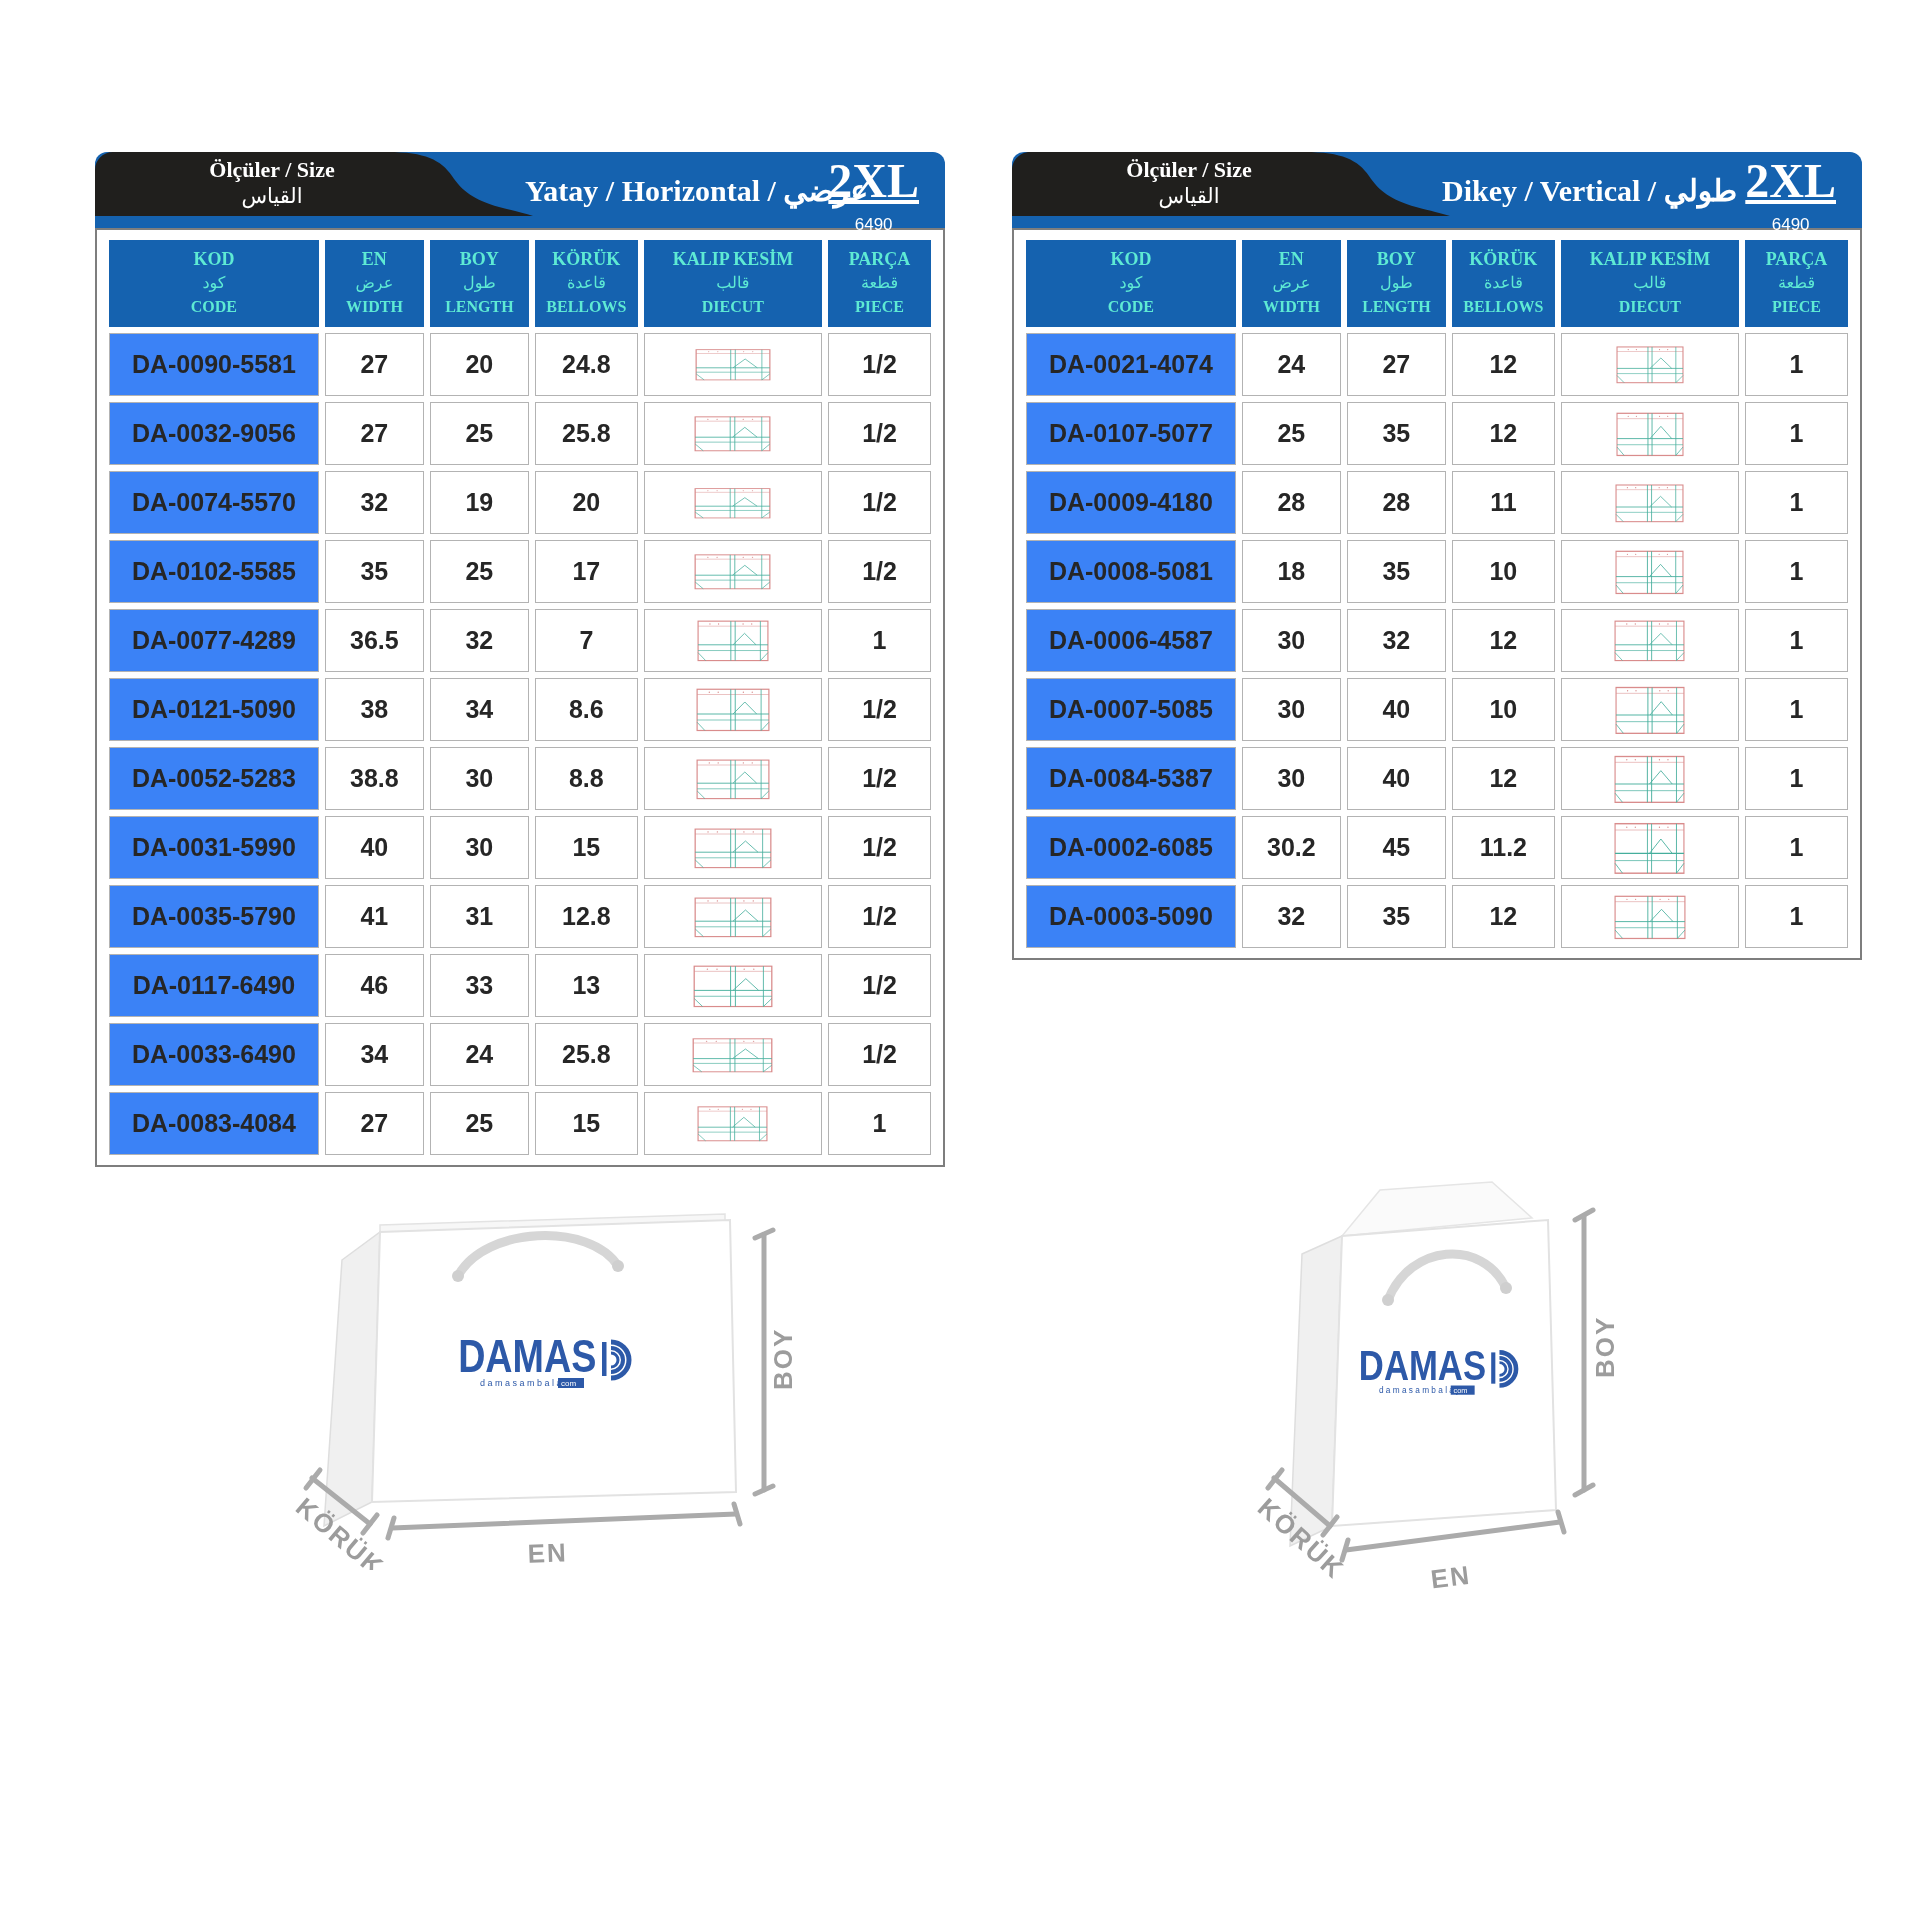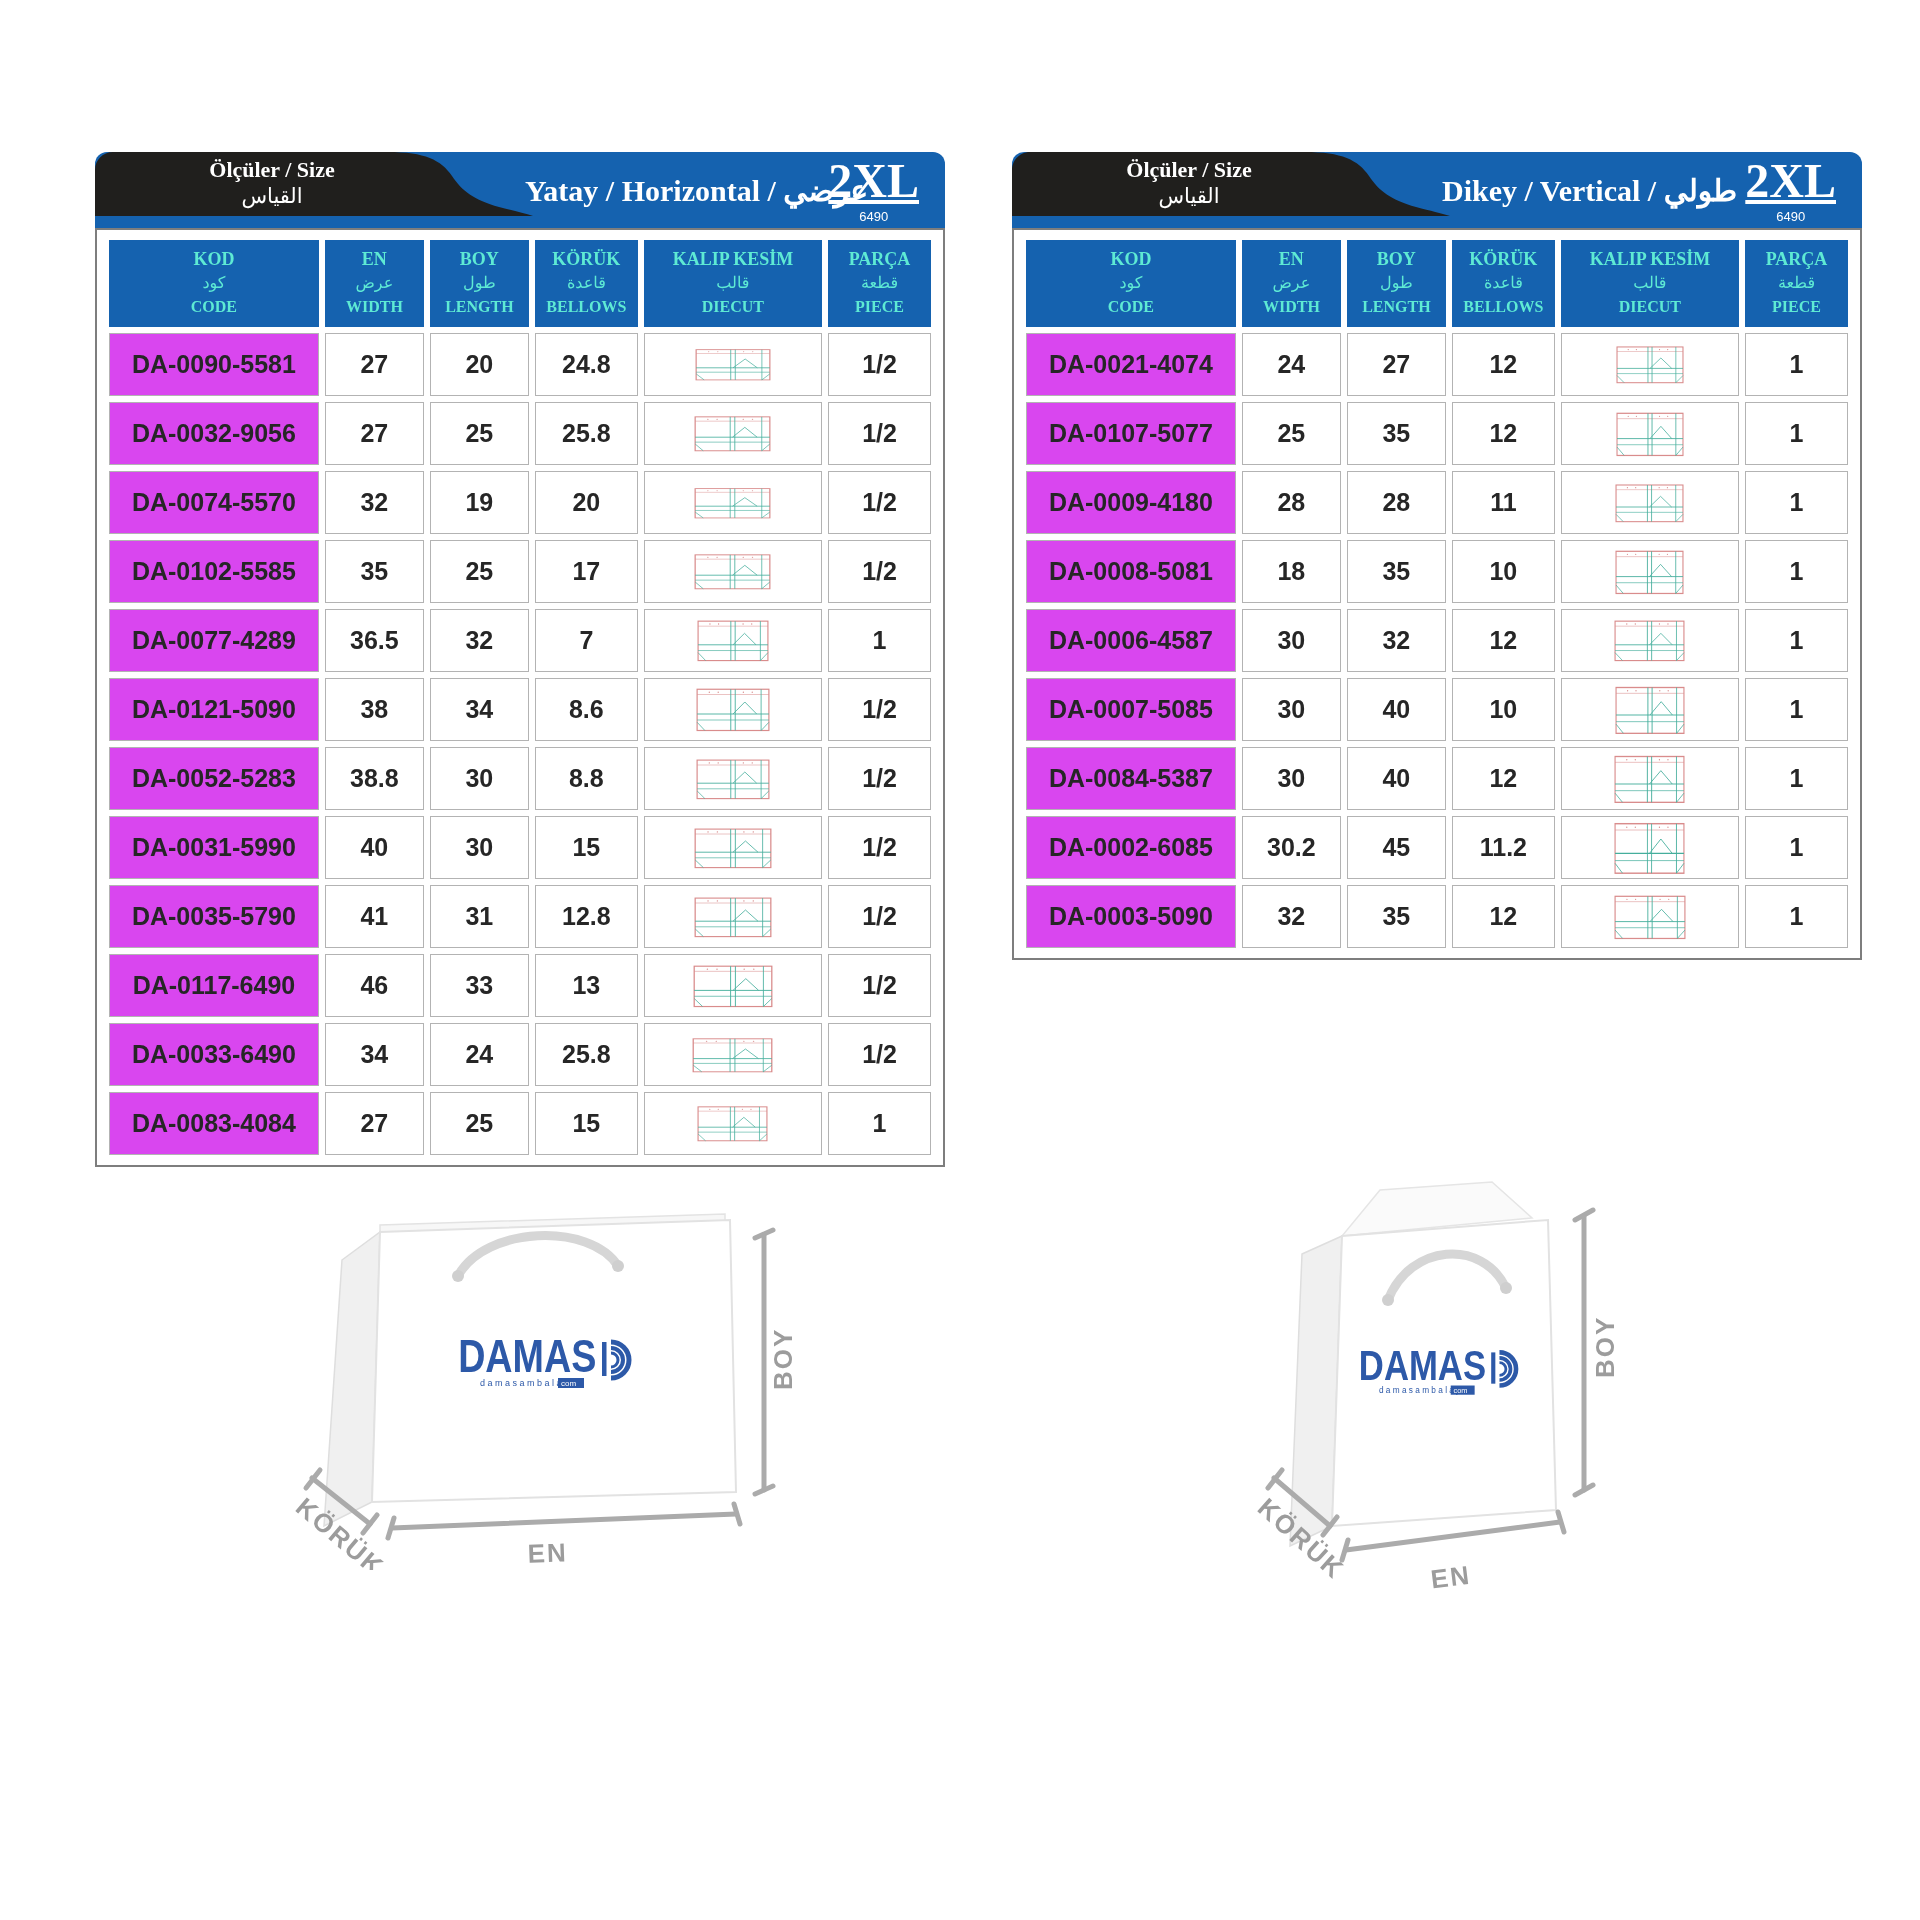--- a/index.html
+++ b/index.html
@@ -17,32 +17,32 @@
   .size-tab-svg{position:absolute;left:0;top:0;}
   .size-tab-text{position:absolute;left:42px;top:5px;width:270px;text-align:center;color:#fff;
                  font-family:"Liberation Serif",serif;z-index:2;}
   .size-tab-text .l1{font-size:22px;font-weight:bold;line-height:26px;}
   .size-tab-text .l2{font-size:21px;line-height:26px;}
   .banner-title{position:absolute;left:430px;right:170px;top:50%;transform:translateY(-50%);
                 text-align:center;color:#fff;font-family:"Liberation Serif",serif;
                 font-weight:bold;font-size:30px;white-space:nowrap;}
   .badge{position:absolute;right:26px;top:5px;text-align:center;color:#fff;line-height:1;}
   .badge .sz{font-family:"Liberation Serif",serif;font-weight:bold;font-size:48px;text-decoration:underline;}
-  .badge .cd{font-size:13px;margin-top:5px;}
+  .badge .cd{font-size:17px;margin-top:11px;}
 
   .panel-body{border:2px solid #7e7e7e;background:#fff;padding:4px 6px;}
   table.sizes{width:100%;border-collapse:separate;border-spacing:6px 6px;table-layout:fixed;}
   table.sizes th{background:#1562af;color:#5eead4;padding:7px 2px 8px;vertical-align:middle;
                  font-family:"Liberation Serif",serif;font-weight:bold;}
   .th-tr{font-size:18px;line-height:24px;}
   .th-ar{font-size:16px;line-height:24px;font-weight:normal;}
   .th-en{font-size:16px;line-height:24px;}
   table.sizes td{border:1px solid #b3b3b3;background:#fff;text-align:center;vertical-align:middle;
                  height:57px;font-weight:bold;font-size:25px;color:#262626;}
-  table.sizes td.code{background:#d946ef;}
+  table.sizes td.code{background:#3b82f6;}
   table.sizes td.diecut-cell{padding:2px;}
   .diecut{display:inline-block;vertical-align:middle;}
 
   .bag-svg{position:absolute;}
   #bag-h{left:280px;top:1180px;}
   #bag-v{left:1230px;top:1148px;}
   .dim-label{fill:#9c9c9c;font-weight:bold;font-size:26px;letter-spacing:2px;
              font-family:"Liberation Sans",sans-serif;}
   .logo-main{fill:#2d59a8;font-weight:bold;font-family:"Liberation Sans",sans-serif;}
 </style>

